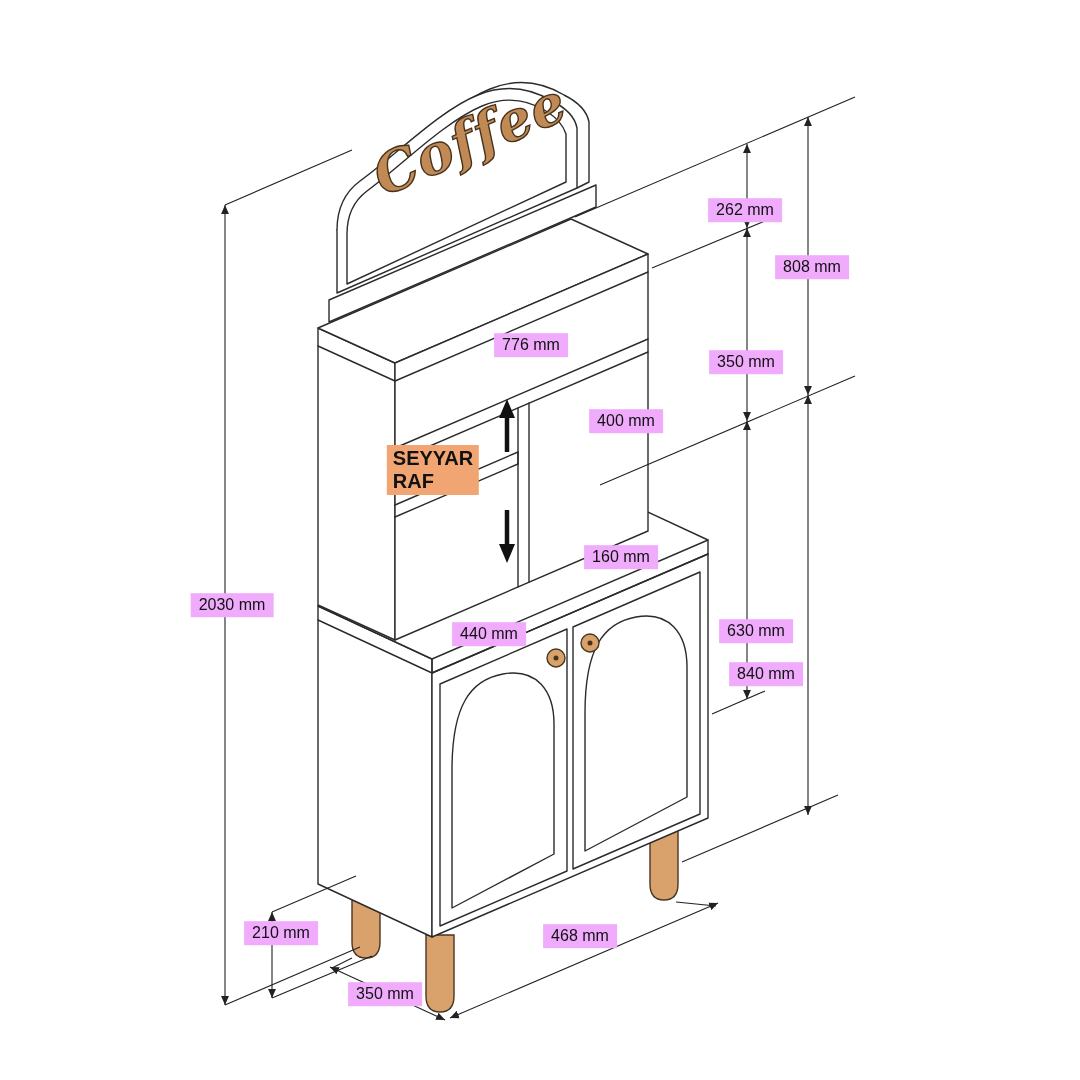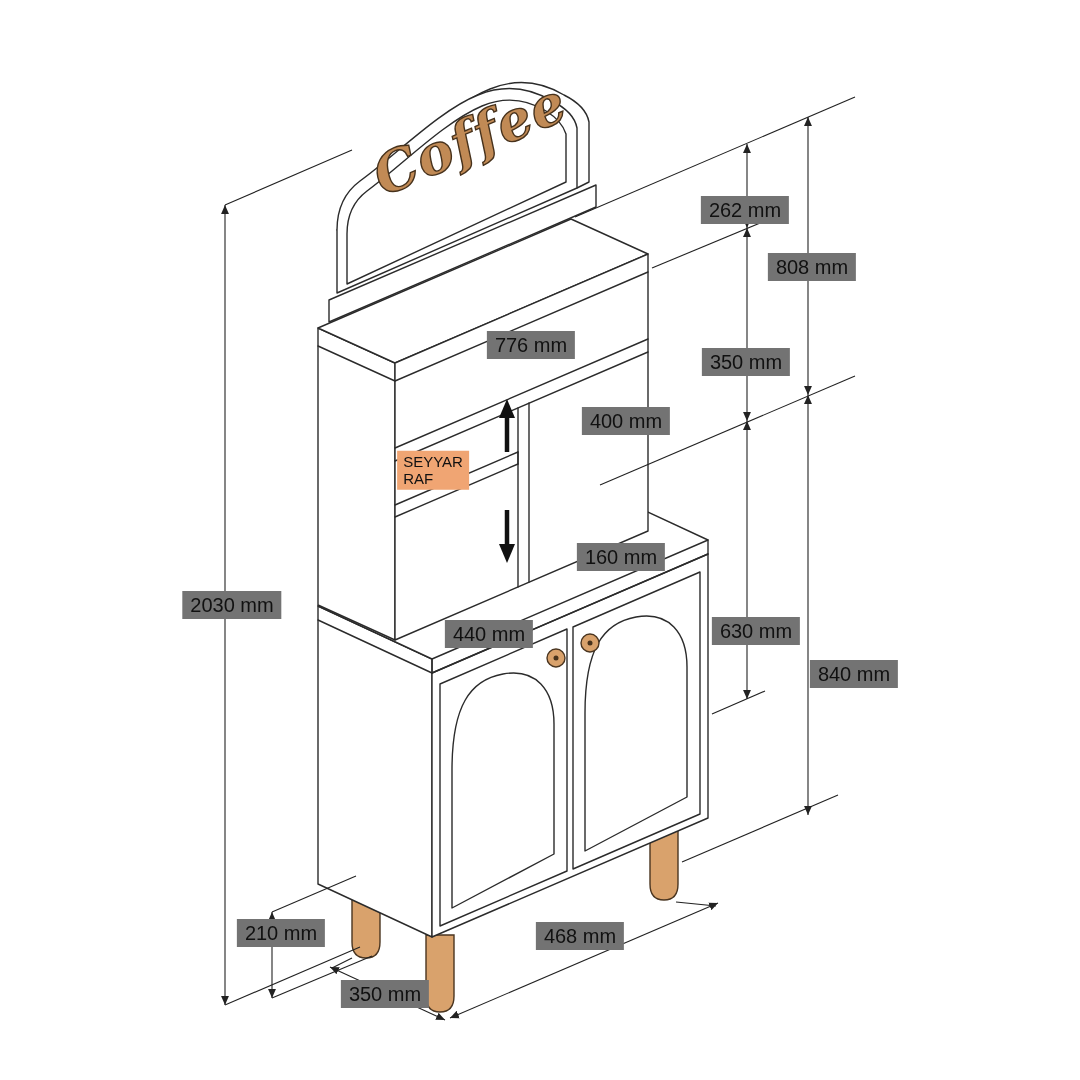--- a/index.html
+++ b/index.html
@@ -5,24 +5,24 @@
   html,body{margin:0;padding:0;background:#ffffff;}
   body{width:1080px;height:1080px;position:relative;font-family:"Liberation Sans",sans-serif;overflow:hidden;}
   .stage{position:absolute;left:0;top:0;width:1080px;height:1080px;}
   svg{position:absolute;left:0;top:0;}
   .ln{fill:none;stroke:#2b2b2b;stroke-width:1.4;stroke-linejoin:round;stroke-linecap:round;}
   .fw{fill:#ffffff;stroke:#2b2b2b;stroke-width:1.4;stroke-linejoin:round;}
   .dim{fill:none;stroke:#222222;stroke-width:1.1;}
   .wood{fill:#d9a26c;stroke:#4a3520;stroke-width:1.4;}
   .arrowfill{fill:#111111;stroke:none;}
   .shaft{fill:none;stroke:#111111;stroke-width:4.5;stroke-linecap:butt;}
-  .dim-label{position:absolute;transform:translate(-50%,-50%);background:#737373;color:#111;
-    font-size:20px;line-height:1.1;padding:3px 8px;white-space:nowrap;}
+  .dim-label{position:absolute;transform:translate(-50%,-50%);background:#f0abfc;color:#111;
+    font-size:16px;line-height:1.1;padding:3px 8px;white-space:nowrap;}
   .shelf-tag{position:absolute;transform:translate(-50%,-50%);background:#f0a573;color:#111;
-    font-size:15px;font-weight:normal;line-height:1.15;padding:2px 6px;text-align:left;}
+    font-size:20px;font-weight:bold;line-height:1.15;padding:2px 6px;text-align:left;}
   .coffee-text{position:absolute;left:376px;top:146px;transform:rotate(-23deg);transform-origin:0 50%;
     font-family:"DejaVu Serif",serif;font-style:italic;font-weight:bold;font-size:55px;
     color:#c18a55;-webkit-text-stroke:1.4px #47321c;letter-spacing:1px;white-space:nowrap;}
 </style>
 </head>
 <body>
 
 <div class="stage">
 
 <svg width="1080" height="1080" viewBox="0 0 1080 1080">
@@ -130,18 +130,18 @@
 
 <div class="dim-label" style="left:232px;top:605px">2030 mm</div>
 <div class="dim-label" style="left:745px;top:210px">262 mm</div>
 <div class="dim-label" style="left:812px;top:267px">808 mm</div>
 <div class="dim-label" style="left:531px;top:345px">776 mm</div>
 <div class="dim-label" style="left:746px;top:362px">350 mm</div>
 <div class="dim-label" style="left:626px;top:421px">400 mm</div>
 <div class="dim-label" style="left:621px;top:557px">160 mm</div>
 <div class="dim-label" style="left:756px;top:631px">630 mm</div>
 <div class="dim-label" style="left:489px;top:634px">440 mm</div>
-<div class="dim-label" style="left:854px;top:674px">840 mm</div>
+<div class="dim-label" style="left:766px;top:674px">840 mm</div>
 <div class="dim-label" style="left:281px;top:933px">210 mm</div>
 <div class="dim-label" style="left:580px;top:936px">468 mm</div>
 <div class="dim-label" style="left:385px;top:994px">350 mm</div>
 
 </div>
 
 </body></html>

